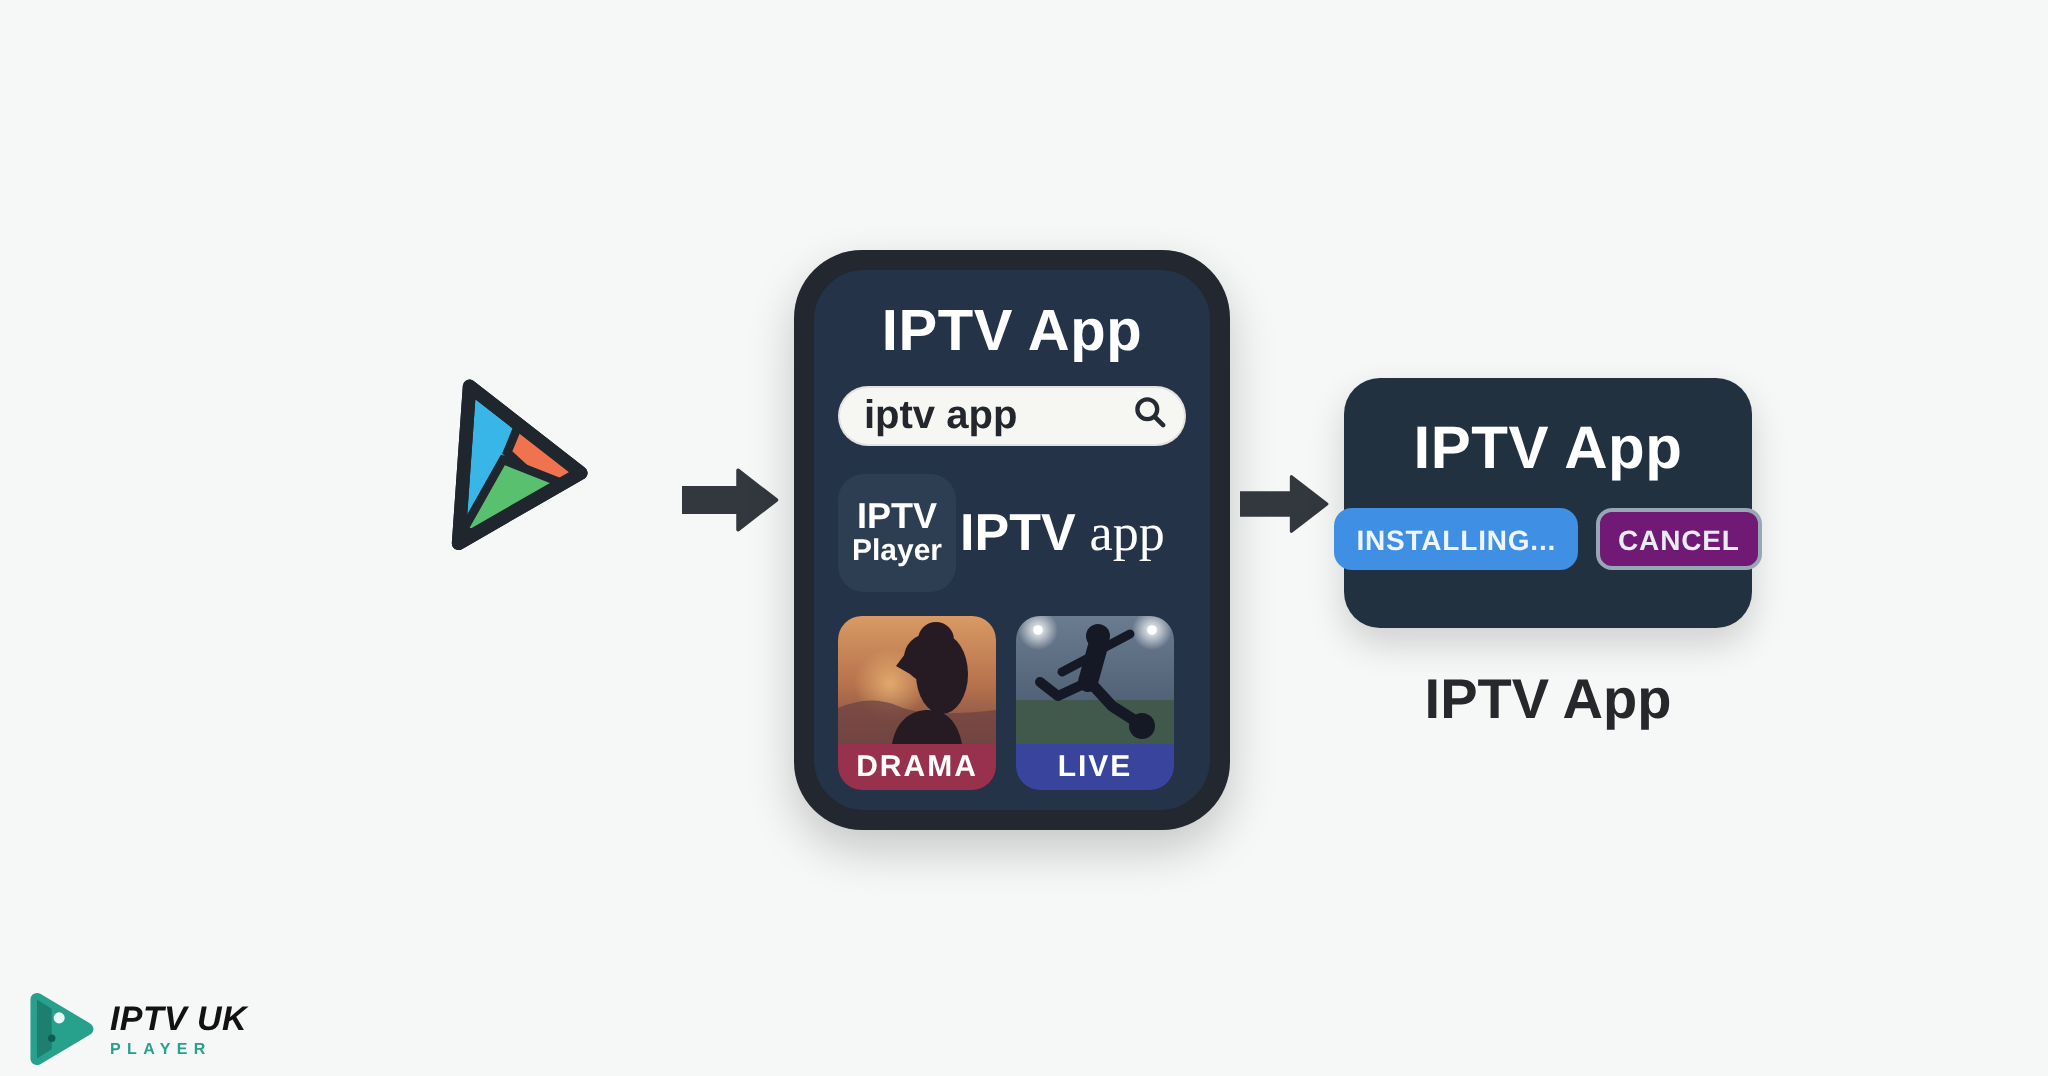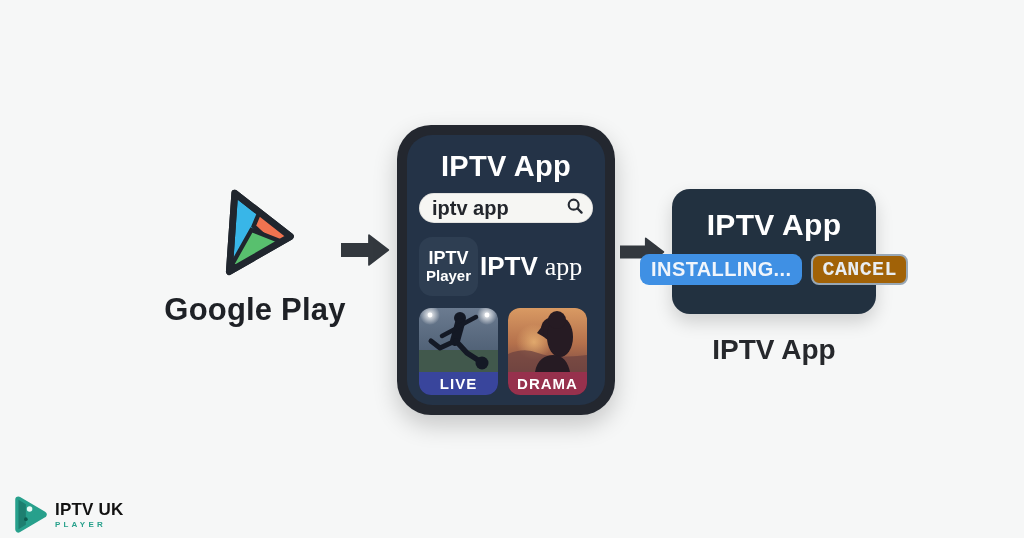--- a/index.html
+++ b/index.html
@@ -42,31 +42,31 @@
   .bar-live{background:#39459c;}
   .bar-drama{background:#97314d;}
   .caption-search{position:absolute;left:397px;top:433px;width:218px;text-align:center;
                   font-size:27px;font-weight:700;color:#25282d;}
 
   
   .card{position:absolute;left:672px;top:189px;width:204px;height:125px;background:#223140;
         border-radius:18px;box-shadow:0 8px 18px rgba(0,0,0,.16);}
   .card-title{margin-top:19px;text-align:center;font-size:30px;font-weight:700;color:#ffffff;letter-spacing:.3px;}
   .btn-row{margin-top:12px;display:flex;justify-content:center;gap:9px;padding:0 12px;}
-  .btn{height:31px;border-radius:9px;font-family:inherit;font-size:20px;font-weight:600;
+  .btn{height:31px;border-radius:9px;font-family:inherit;font-size:14px;font-weight:600;
        letter-spacing:.4px;display:flex;align-items:center;cursor:pointer;}
   .btn-install{background:#3f90e4;border:none;color:#f0f5fb;padding:0 11px;}
-  .btn-cancel{background:#a16207;border:2px solid #98a7b5;color:#e8edf2;padding:0 9px;border-radius:8px;font-family:Liberation Mono, monospace;}
+  .btn-cancel{background:#701a75;border:2px solid #98a7b5;color:#e8edf2;padding:0 9px;border-radius:8px;}
   .caption-card{position:absolute;left:672px;top:334px;width:204px;text-align:center;
                 font-size:28px;font-weight:700;color:#26282c;}
 
   
   .brand{position:absolute;left:12px;top:495px;display:flex;align-items:center;gap:6px;}
   .brand-icon{width:37px;height:39px;}
-  .brand-name{font-size:17px;font-weight:800;color:#121212;letter-spacing:.2px;line-height:1;}
+  .brand-name{font-size:17px;font-weight:800;color:#121212;letter-spacing:.2px;line-height:1;font-style:italic;}
   .brand-sub{margin-top:3px;font-size:8px;font-weight:700;letter-spacing:3.2px;color:#28a18c;line-height:1;}
 </style>
 </head>
 <body>
 
 <div id="stage">
 
   <div class="gp-group">
     <span class="gp-icon">
       <svg viewBox="0 0 100 100" width="96" height="100">
@@ -76,21 +76,20 @@
             </clipPath>
           </defs>
         <path d="M26,9 L87,50 L26,91 Z" fill="#38b6e8" stroke="#20262e" stroke-width="7" stroke-linejoin="round"></path>
         <g clip-path="url(#triClip)">
           <polygon points="54,24 102,48 78,66 48,42" fill="#f07350" stroke="#20262e" stroke-width="4.5"></polygon>
           <polygon points="46,46 84,58 58,92 28,84" fill="#58c06e" stroke="#20262e" stroke-width="4.5"></polygon>
         </g>
         <path d="M26,9 L87,50 L26,91 Z" fill="none" stroke="#20262e" stroke-width="7" stroke-linejoin="round"></path>
       </svg>
     </span>
-    <div class="gp-label">Google Play</div>
   </div>
 
   <span class="arrow arrow-1">
     <svg viewBox="0 0 56 40" width="49" height="42">
       <polygon points="0,13 32,13 32,3 54,20 32,37 32,27 0,27" fill="#33383e" stroke="#33383e" stroke-width="2" stroke-linejoin="round"></polygon>
     </svg>
   </span>
 
   <div class="phone">
     <div class="screen">
@@ -110,20 +109,47 @@
         <div class="app-tile">
           <span class="t1">IPTV</span>
           <span class="t2">Player</span>
         </div>
         <div class="result-name">
           <span class="bold">IPTV</span><span class="rest">app</span>
         </div>
       </div>
 
       <div class="thumbs">
+        <div class="thumb">
+          <svg viewBox="0 0 79 64" preserveAspectRatio="none">
+            <defs>
+              <linearGradient id="gDrama" x1="0" y1="0" x2="0" y2="1">
+                <stop offset="0" stop-color="#d99a63"></stop>
+                  <stop offset=".55" stop-color="#b5714c"></stop>
+                  <stop offset="1" stop-color="#7a4a44"></stop>
+              </linearGradient>
+              <radialGradient id="gSun">
+                  <stop offset="0" stop-color="#f3c07a" stop-opacity=".7"></stop>
+                  <stop offset="1" stop-color="#f3c07a" stop-opacity="0"></stop>
+                </radialGradient>
+            </defs>
+            <rect width="79" height="64" fill="url(#gDrama)"></rect>
+            <circle cx="26" cy="34" r="18" fill="url(#gSun)"></circle>
+            <path d="M0,46 Q16,39 30,45 T79,47 L79,64 L0,64 Z" fill="#6e4340" opacity=".75"></path>
+            <g fill="#261b23">
+              <circle cx="45" cy="21" r="12"></circle>
+              <path d="M35,17 L29,25 L36,29 Z"></path>
+              <ellipse cx="52" cy="29" rx="13" ry="20"></ellipse>
+              <circle cx="49" cy="12" r="9"></circle>
+              <path d="M27,64 C29,52 37,47 45,47 C55,47 60,54 62,64 Z"></path>
+            </g>
+          </svg>
+          <div class="thumb-bar bar-drama">DRAMA</div>
+        </div>
+
         <div class="thumb">
           <svg viewBox="0 0 79 64" preserveAspectRatio="none">
             <defs>
               <linearGradient id="gLive" x1="0" y1="0" x2="0" y2="1">
                 <stop offset="0" stop-color="#6b7b90"></stop>
                   <stop offset="1" stop-color="#44556a"></stop>
               </linearGradient>
               <radialGradient id="gLight">
                   <stop offset="0" stop-color="#ffffff" stop-opacity=".95"></stop>
                   <stop offset="1" stop-color="#ffffff" stop-opacity="0"></stop>
@@ -140,47 +166,20 @@
               <path d="M41,15 L36,33" stroke-width="10"></path>
               <path d="M40,19 L23,28" stroke-width="4.5" fill="none"></path>
               <path d="M40,18 L57,9" stroke-width="4.5" fill="none"></path>
               <path d="M36,33 L21,40 L12,33" stroke-width="5" fill="none"></path>
               <path d="M37,33 L48,45 L59,52" stroke-width="5.5" fill="none"></path>
               <circle cx="63" cy="55" r="6.5" stroke="none"></circle>
             </g>
           </svg>
           <div class="thumb-bar bar-live">LIVE</div>
         </div>
-
-        <div class="thumb">
-          <svg viewBox="0 0 79 64" preserveAspectRatio="none">
-            <defs>
-              <linearGradient id="gDrama" x1="0" y1="0" x2="0" y2="1">
-                <stop offset="0" stop-color="#d99a63"></stop>
-                  <stop offset=".55" stop-color="#b5714c"></stop>
-                  <stop offset="1" stop-color="#7a4a44"></stop>
-              </linearGradient>
-              <radialGradient id="gSun">
-                  <stop offset="0" stop-color="#f3c07a" stop-opacity=".7"></stop>
-                  <stop offset="1" stop-color="#f3c07a" stop-opacity="0"></stop>
-                </radialGradient>
-            </defs>
-            <rect width="79" height="64" fill="url(#gDrama)"></rect>
-            <circle cx="26" cy="34" r="18" fill="url(#gSun)"></circle>
-            <path d="M0,46 Q16,39 30,45 T79,47 L79,64 L0,64 Z" fill="#6e4340" opacity=".75"></path>
-            <g fill="#261b23">
-              <circle cx="45" cy="21" r="12"></circle>
-              <path d="M35,17 L29,25 L36,29 Z"></path>
-              <ellipse cx="52" cy="29" rx="13" ry="20"></ellipse>
-              <circle cx="49" cy="12" r="9"></circle>
-              <path d="M27,64 C29,52 37,47 45,47 C55,47 60,54 62,64 Z"></path>
-            </g>
-          </svg>
-          <div class="thumb-bar bar-drama">DRAMA</div>
-        </div>
       </div>
     </div>
   </div>
 
 
   <span class="arrow arrow-2">
     <svg viewBox="0 0 56 40" width="45" height="38">
       <polygon points="0,13 32,13 32,3 54,20 32,37 32,27 0,27" fill="#33383e" stroke="#33383e" stroke-width="2" stroke-linejoin="round"></polygon>
     </svg>
   </span>

